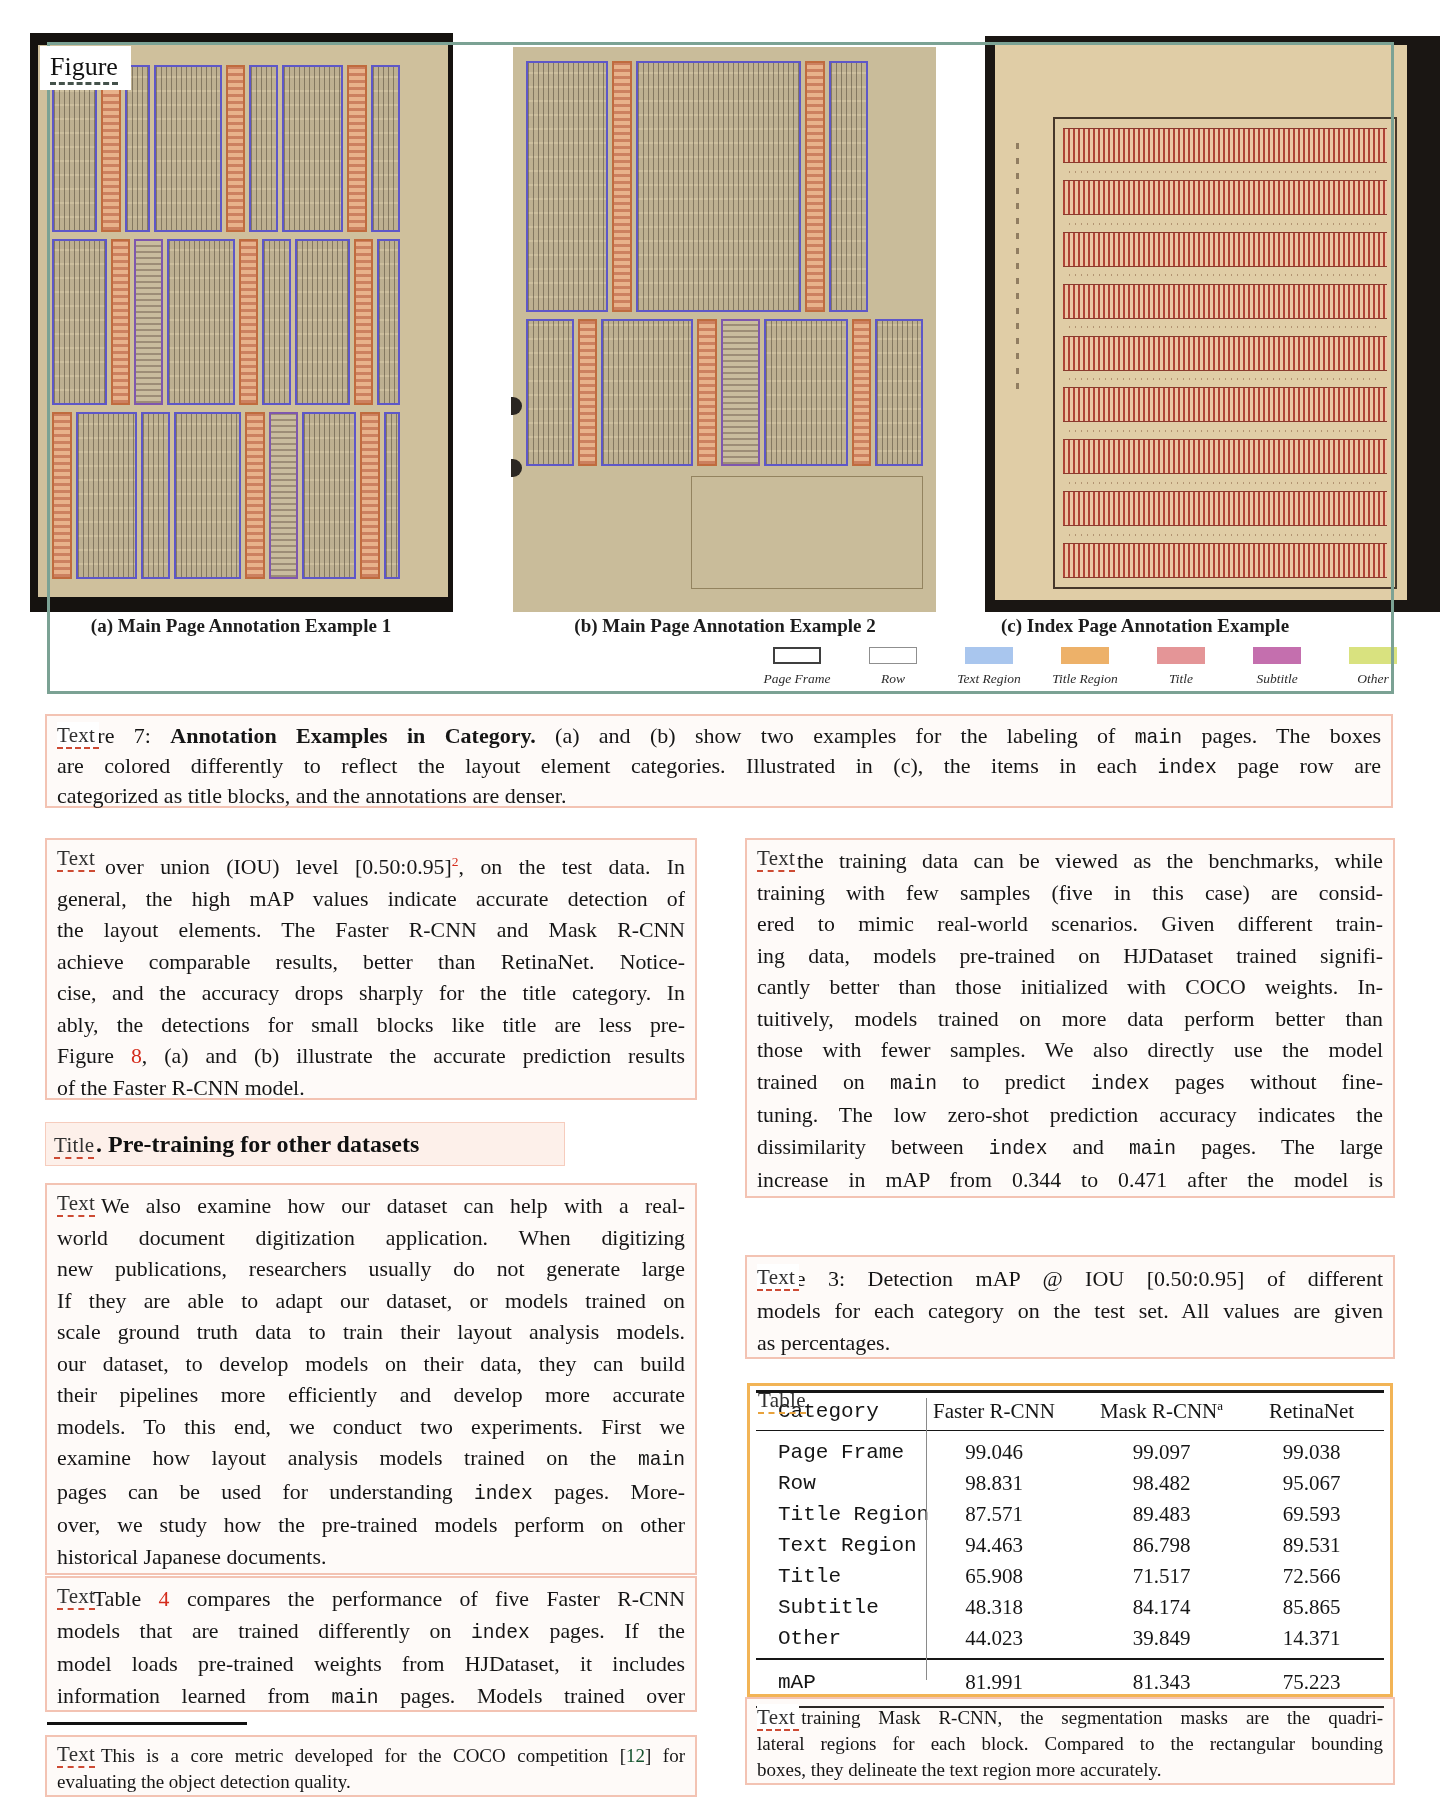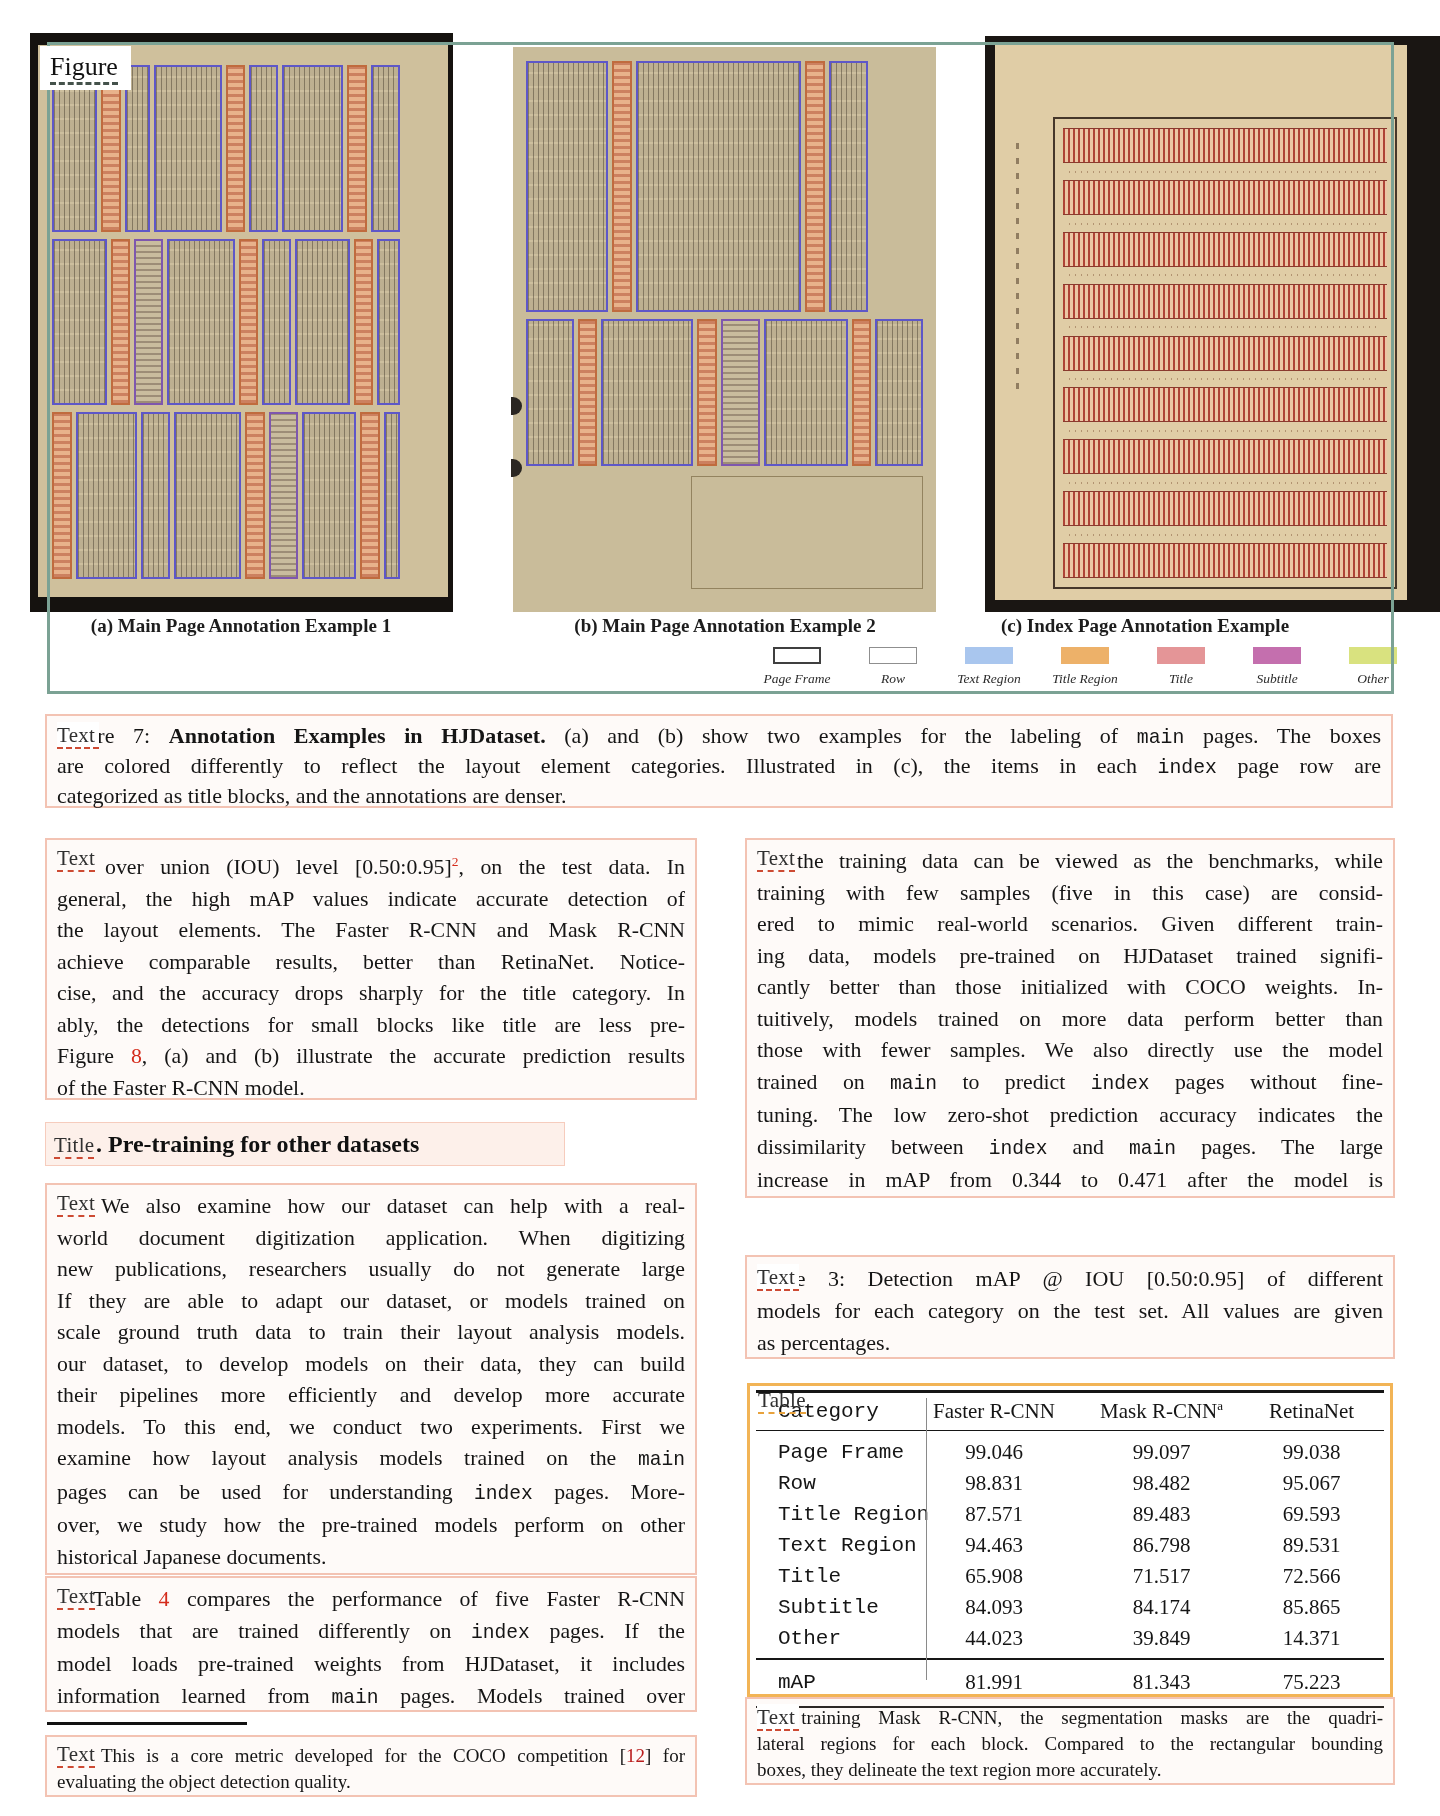--- a/index.html
+++ b/index.html
@@ -67,21 +67,21 @@
   .caption-box .jline{font-size:22px;line-height:28px;}
   .tabcap .jline{font-size:22px;line-height:32px;}
   .fnote .jline{font-size:19px;line-height:26px;}
   .ind36 .jline:first-child{text-indent:36px;}
   .ind40 .jline:first-child{text-indent:40px;}
   .ind44 .jline:first-child{text-indent:44px;}
   .ind48 .jline:first-child{text-indent:48px;}
 
   .fmt-m{font-family:"Liberation Mono",monospace;font-size:0.9em;margin-top:32px;}
   .fmt-r{color:#d42b1b;}
-  .fmt-g{color:#b91c1c;}
+  .fmt-g{color:#14532d;}
   .fmt-b{font-weight:bold;}
   .fmt-s{color:#d42b1b;font-size:0.62em;vertical-align:super;}
 
   .heading-box{border:1.5px solid rgba(234,150,122,0.4);background:rgba(247,195,170,0.25);}
   .heading-box h2{margin:0;font-size:24px;line-height:30px;font-weight:bold;text-indent:40px;color:#101010;}
 
   .fnrule{left:47px;top:1722px;width:200px;height:2.5px;background:#111;}
 
   
   .table-box{left:747px;top:1383px;width:646px;height:314px;border:3px solid #f2b456;background:#fff;}
@@ -227,21 +227,21 @@
   </div>
   <div class="legend-item">
     <div class="swatch" style="background:#d9e27f"></div>
     <div class="legend-label">Other</div>
   </div>
 </div>
 
 <div class="abs ann-box caption-box" style="left:45px;top:714px;width:1348px;height:94px;">
   <span class="ann-label bgwhite" style="left:10px;top:6px;">Text</span>
   <div>
-      <div class="jline">Figure 7: <span class="fmt-b">Annotation Examples in HJDataset.</span> (a) and (b) show two examples for the labeling of <span class="fmt-m">main</span> pages. The boxes</div>
+      <div class="jline">Figure 7: <span class="fmt-b">Annotation Examples in Category.</span> (a) and (b) show two examples for the labeling of <span class="fmt-m">main</span> pages. The boxes</div>
       <div class="jline">are colored differently to reflect the layout element categories. Illustrated in (c), the items in each <span class="fmt-m">index</span> page row are</div>
       <div class="jline last">categorized as title blocks, and the annotations are denser.</div>
     </div>
 </div>
 
 <div class="abs ann-box col ind48" style="left:45px;top:838px;width:652px;height:262px;">
   <span class="ann-label" style="left:10px;top:6px;">Text</span>
   <div>
       <div class="jline">over union (IOU) level [0.50:0.95]<span class="fmt-s">2</span>, on the test data. In</div>
       <div class="jline">general, the high mAP values indicate accurate detection of</div>
@@ -360,21 +360,21 @@
           <div class="tcell">89.531</div>
         </div>
         <div class="trow">
           <div class="tcell cat">Title</div>
           <div class="tcell">65.908</div>
           <div class="tcell">71.517</div>
           <div class="tcell">72.566</div>
         </div>
         <div class="trow">
           <div class="tcell cat">Subtitle</div>
-          <div class="tcell">84.093</div>
+          <div class="tcell">48.318</div>
           <div class="tcell">84.174</div>
           <div class="tcell">85.865</div>
         </div>
         <div class="trow">
           <div class="tcell cat">Other</div>
           <div class="tcell">44.023</div>
           <div class="tcell">39.849</div>
           <div class="tcell">14.371</div>
         </div>
       </div>

